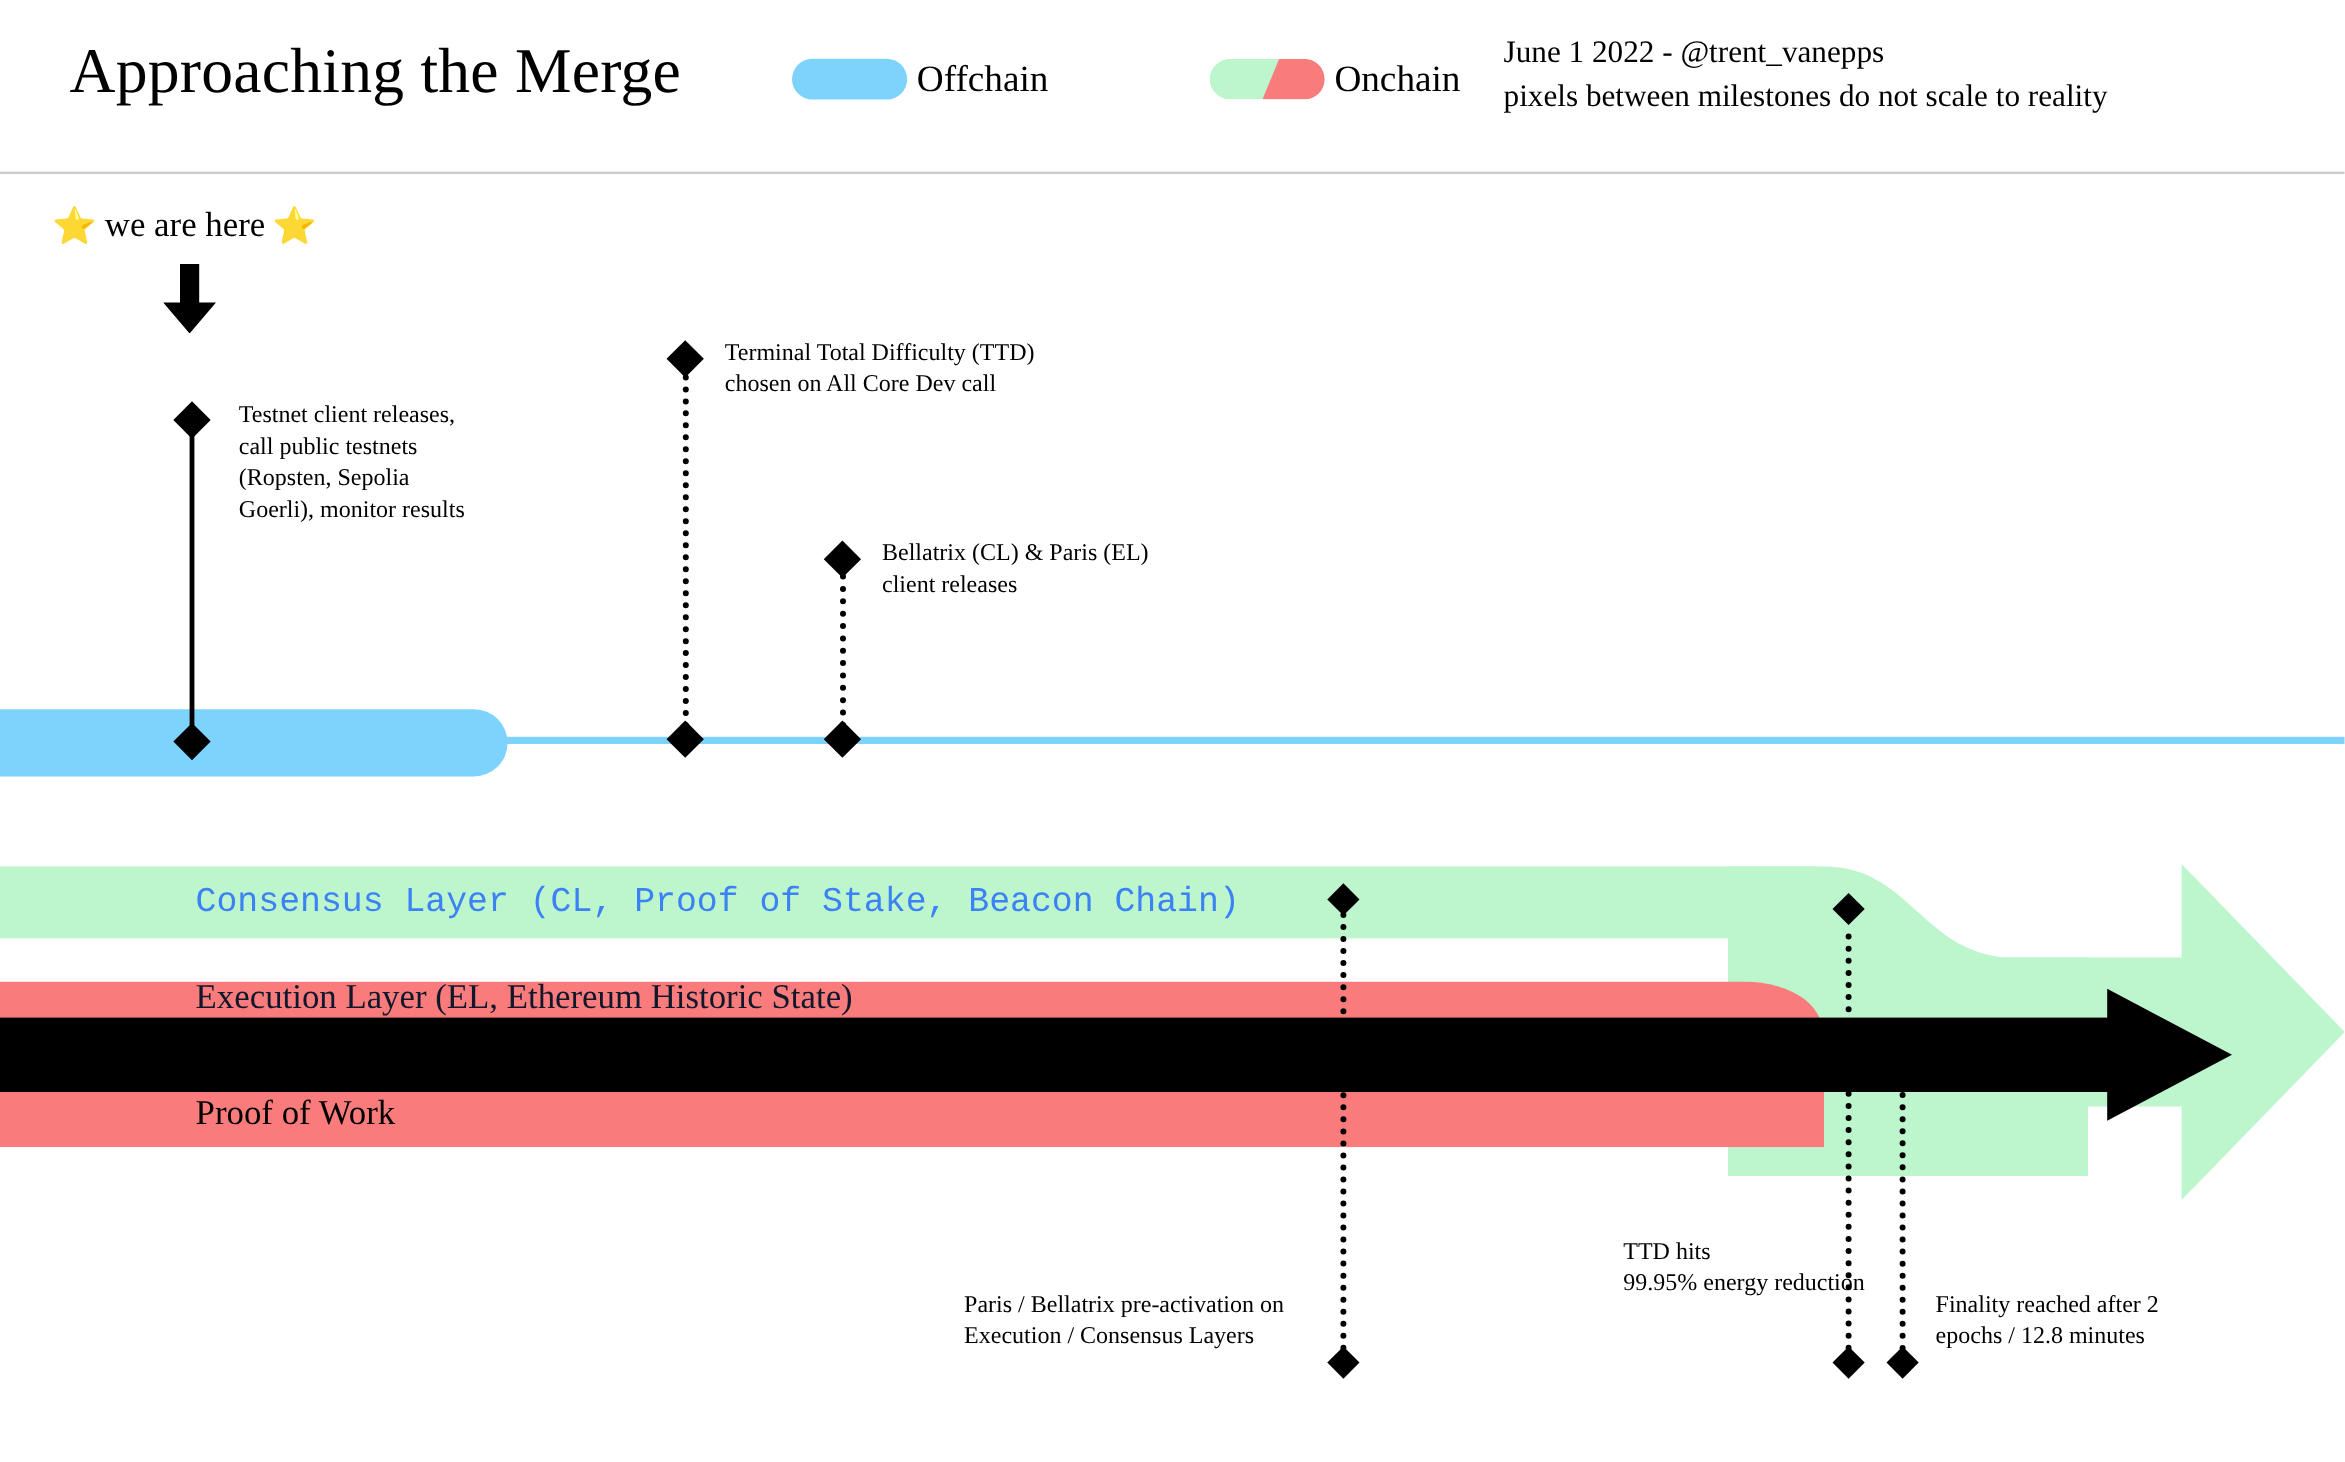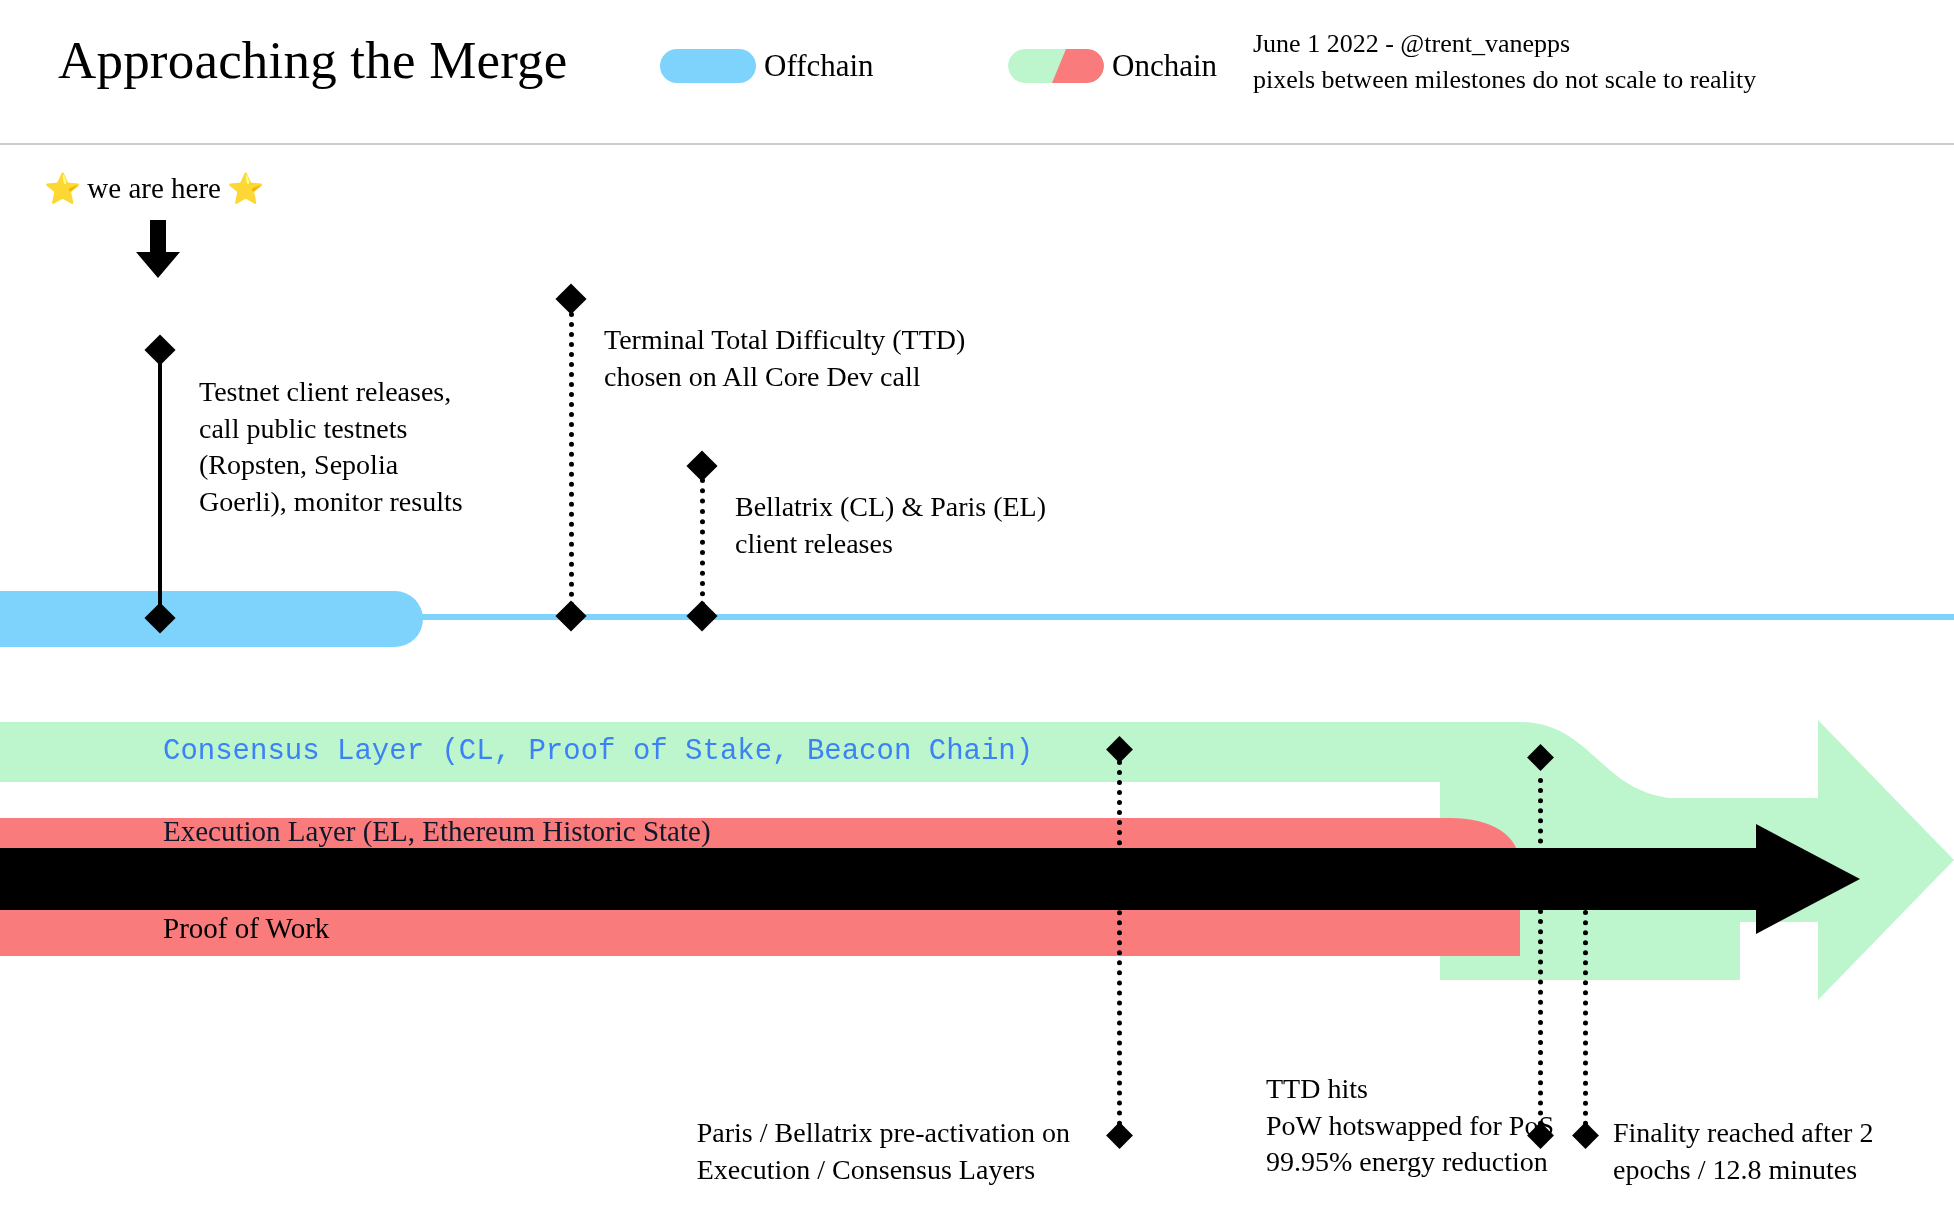--- a/index.html
+++ b/index.html
@@ -104,24 +104,23 @@
     background: #000000;
   }
   .stem-dotted {
     position: absolute;
     width: 0;
     border-left: 5px dotted #000000;
   }
 
   .note {
     position: absolute;
-    font-size: 28px;
+    font-size: 20px;
     line-height: 1.31;
     white-space: nowrap;
-    margin-top: 41px;
   }
   .note.right { }
 
   
   .offchain-bar {
     position: absolute;
     left: -40px;
     top: 591px;
     width: 463px;
     height: 56px;
@@ -302,21 +301,20 @@
   <div class="note right" style="right:884px; top:1074px;">
     <div>Paris / Bellatrix pre-activation on</div>
     <div>Execution / Consensus Layers</div>
   </div>
 
   <div class="stem-dotted" style="left:1538px; top:778px; height:348px;"></div>
   <div class="diamond sm" style="left:1531px; top:748px;"></div>
   <div class="diamond sm" style="left:1531px; top:1126px;"></div>
   <div class="note right" style="right:400px; top:1030px;">
     <div>TTD hits</div>
-    <div>PoW hotswapped for PoS</div>
     <div>99.95% energy reduction</div>
   </div>
 
   <div class="stem-dotted" style="left:1583px; top:880px; height:246px;"></div>
   <div class="diamond sm" style="left:1576px; top:1126px;"></div>
   <div class="note" style="left:1613px; top:1074px;">
     <div>Finality reached after 2</div>
     <div>epochs / 12.8 minutes</div>
   </div>
 

